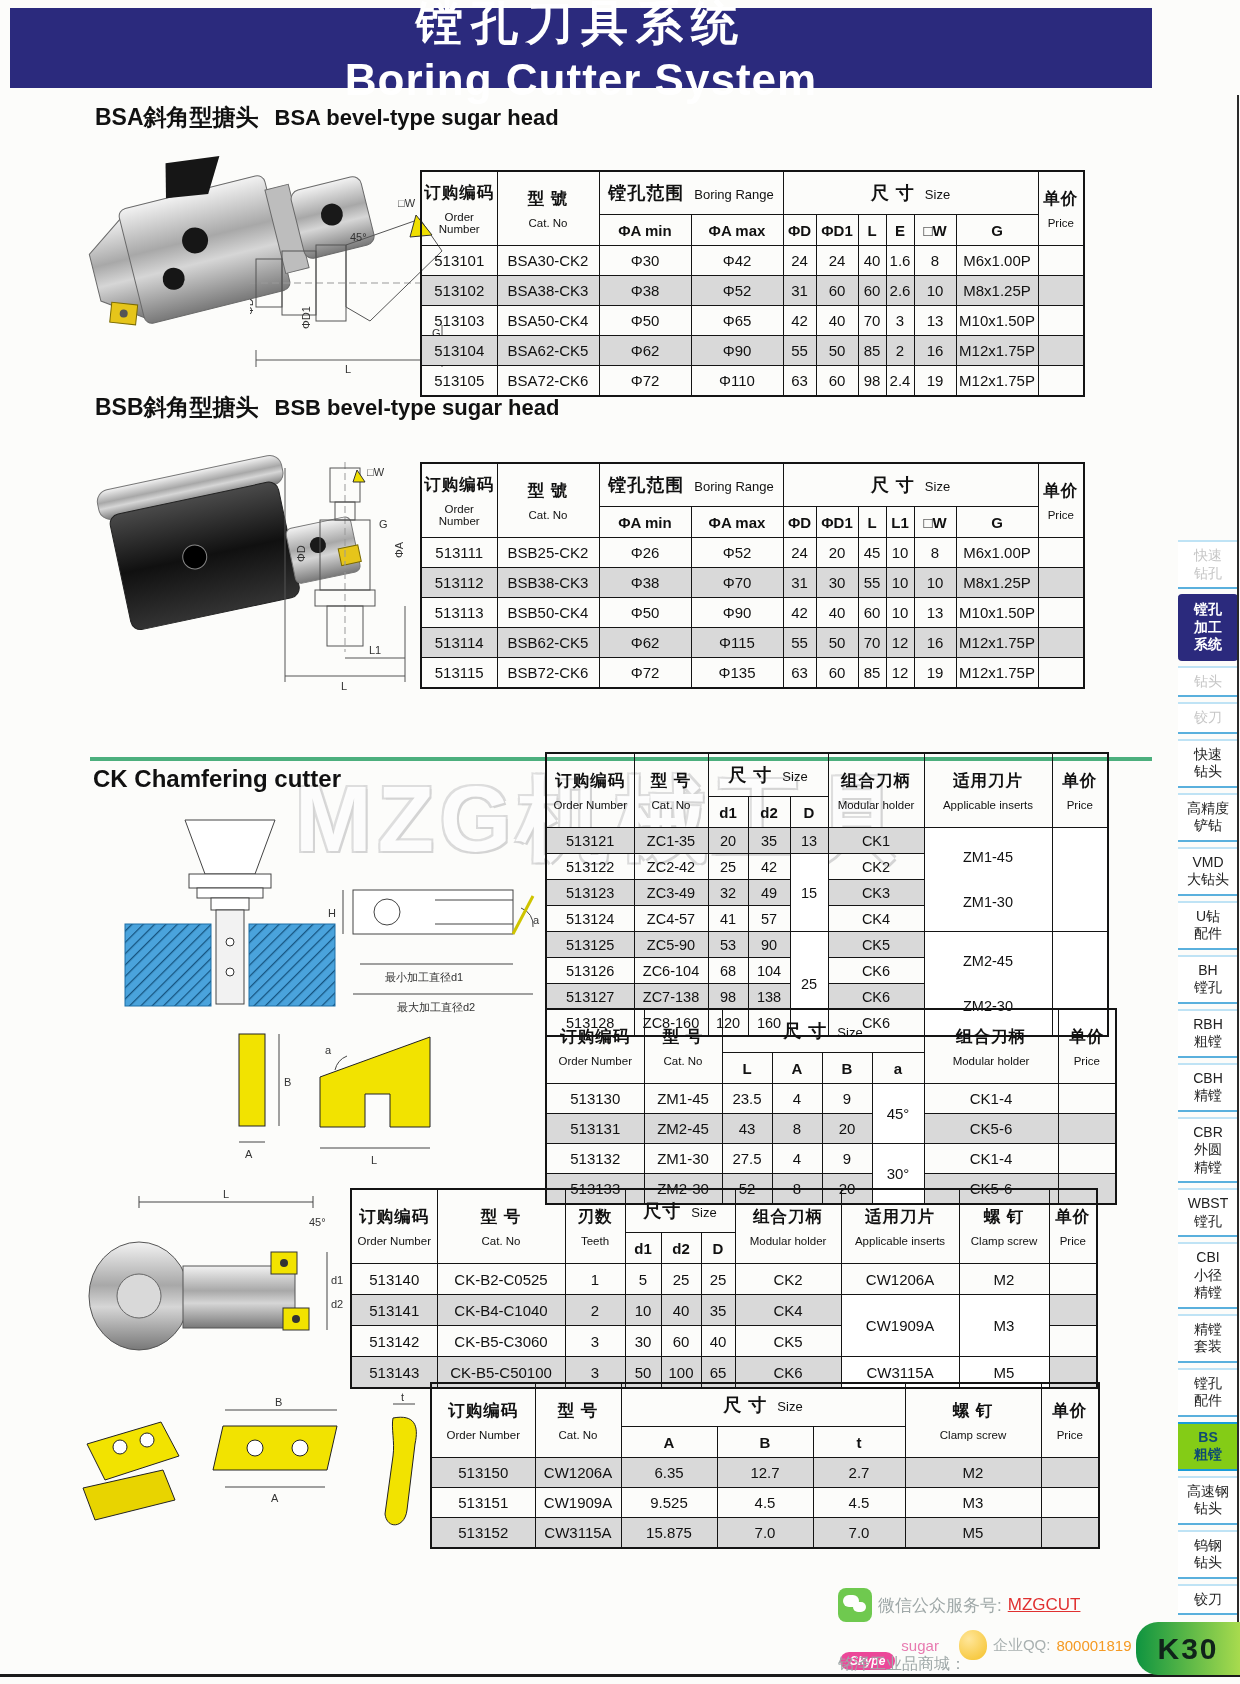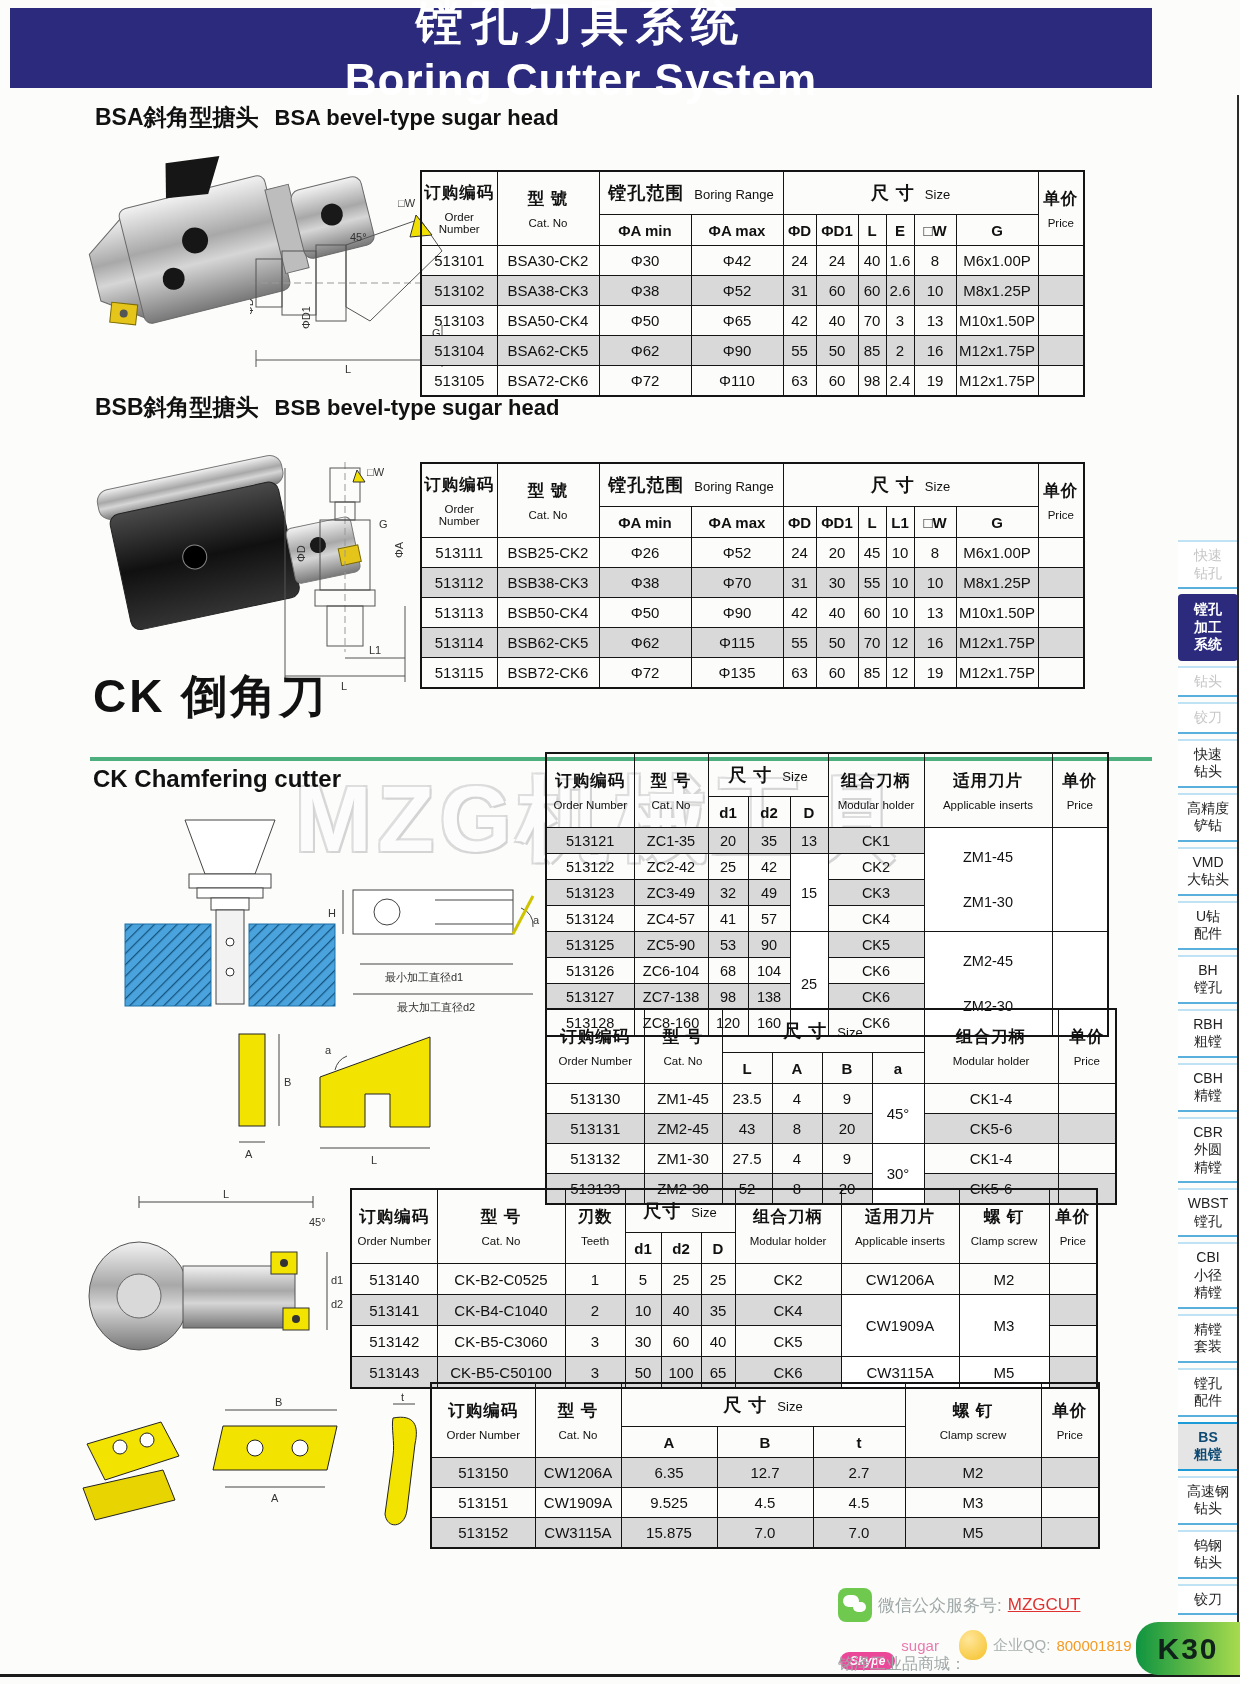--- a/index.html
+++ b/index.html
@@ -41,21 +41,21 @@
   #t-zc tbody td{height:23px;font-size:14.5px;}
   #t-zm tbody td{height:27px;}
   #t-ckb tbody td{height:28px;}
   #t-cw tbody td{height:27px;}
   
   .sidebar{position:absolute;left:1178px;top:540px;width:60px;display:flex;flex-direction:column;gap:5px;}
   .side-item{background:#fff;border-top:2px solid #bfe3f5;border-bottom:2px solid #5ab0dd;
              padding:5px 1px;text-align:center;font-size:14px;line-height:1.25;white-space:pre-line;color:#222;cursor:pointer;}
   .side-item.dim{color:#c6c6c6;}
   .side-item.active-navy{background:#2b2a7d;color:#fff;font-weight:bold;border-color:#2b2a7d;border-radius:4px;}
-  .side-item.active-blue{background:#e5e5e5;color:#0d4a73;font-weight:bold;border-color:#1b9cd8;}
+  .side-item.active-blue{background:#84cc16;color:#0d4a73;font-weight:bold;border-color:#1b9cd8;}
   .edge-line{position:absolute;left:1237px;top:95px;width:2px;height:1581px;background:#2a2a2a;}
   
   .fig{position:absolute;}
   .fig text{font-family:"Liberation Sans",sans-serif;fill:#333;font-size:11px;}
   
   .foot{position:absolute;z-index:6;display:flex;align-items:center;gap:6px;}
   .wechat-icon{width:34px;height:34px;border-radius:8px;background:#57c132;position:relative;opacity:.85;}
   .wechat-icon:before{content:"";position:absolute;left:5px;top:7px;width:16px;height:12px;border-radius:7px;background:#fff;}
   .wechat-icon:after{content:"";position:absolute;left:15px;top:14px;width:13px;height:10px;border-radius:6px;background:#fff;}
   .f-gray{color:#9fa8a8;font-size:17px;}
@@ -390,21 +390,20 @@
           <td>85</td>
           <td>12</td>
           <td>19</td>
           <td>M12x1.75P</td>
           <td></td>
         </tr>
       </tbody>
     </table>
 
   
-  <div class="ck-title">CK 倒角刀</div>
   <div class="green-line"></div>
   <div class="ck-sub">CK Chamfering cutter</div>
 
   <svg class="fig" style="left:85px;top:812px;" width="455" height="205" viewBox="0 0 455 205">
     <g fill="#fff" stroke="#444">
       <polygon points="100,8 190,8 170,62 120,62"></polygon>
       <rect x="104" y="62" width="82" height="14"></rect>
       <rect x="112" y="76" width="66" height="10"></rect>
       <rect x="126" y="86" width="38" height="12"></rect>
       <rect x="131" y="98" width="28" height="94" fill="#f2f2f2"></rect>

